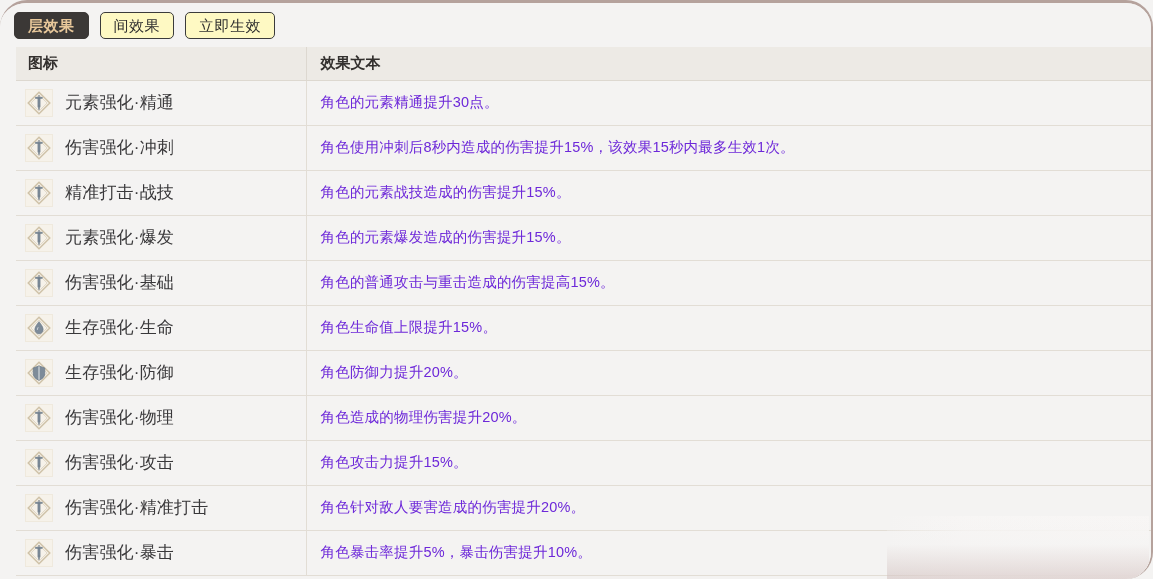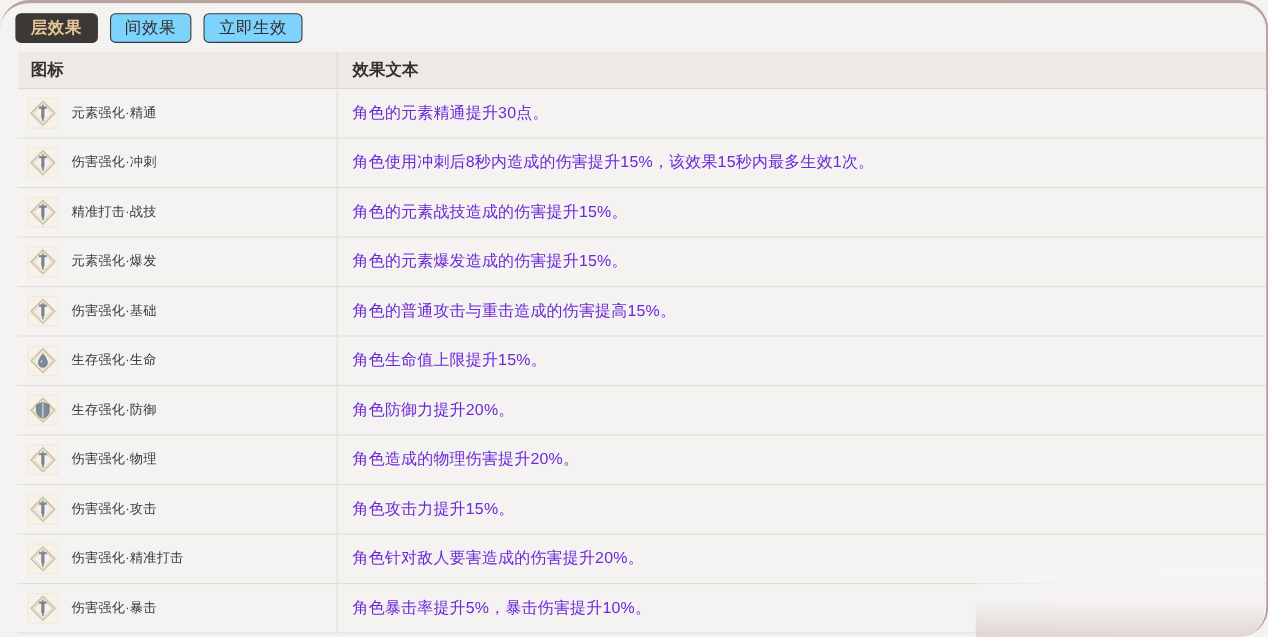--- a/index.html
+++ b/index.html
@@ -41,21 +41,21 @@
     height: 27px;
     line-height: 25px;
     padding: 0 13px;
     box-sizing: border-box;
     border-radius: 5px;
     font-size: 15px;
     letter-spacing: .5px;
     cursor: pointer;
     white-space: nowrap;
     border: 1px solid #3b3b3b;
-    background: #7dd3fc;
+    background: #fef9c3;
     color: #2f2f2f;
   }
   .tab.active {
     background: #3b3836;
     border-color: #3b3836;
     color: #e7c79a;
     font-weight: bold;
   }
 
   
@@ -117,21 +117,21 @@
     position: relative;
     background: #f6f2ea;
     border: 1px solid #efe9dd;
     box-sizing: border-box;
     display: flex;
     align-items: center;
     justify-content: center;
   }
   .badge svg { display: block; }
   .eff-name {
-    font-size: 12px;
+    font-size: 17px;
     color: #39383a;
     letter-spacing: .2px;
     white-space: nowrap;
   }
 
   
   .wash {
     position: absolute;
     right: 2px;
     bottom: 0;

